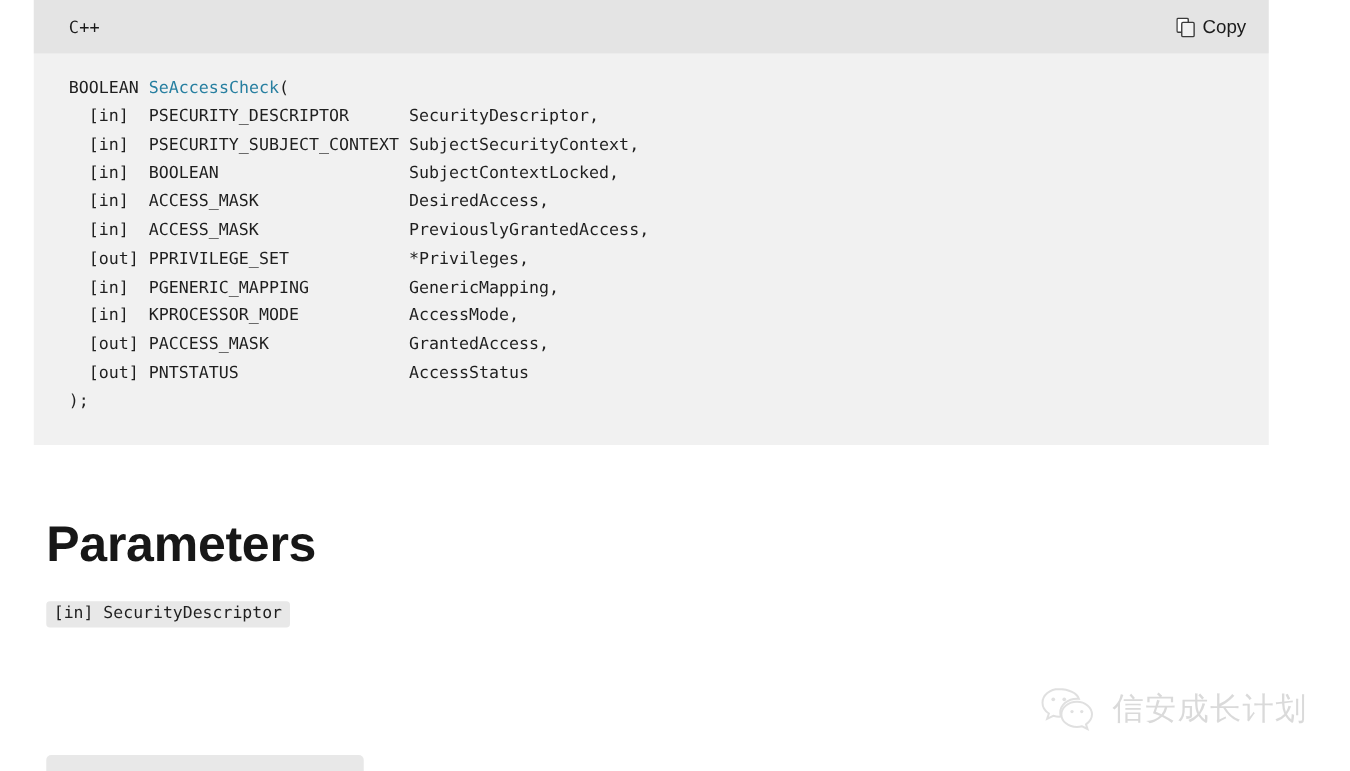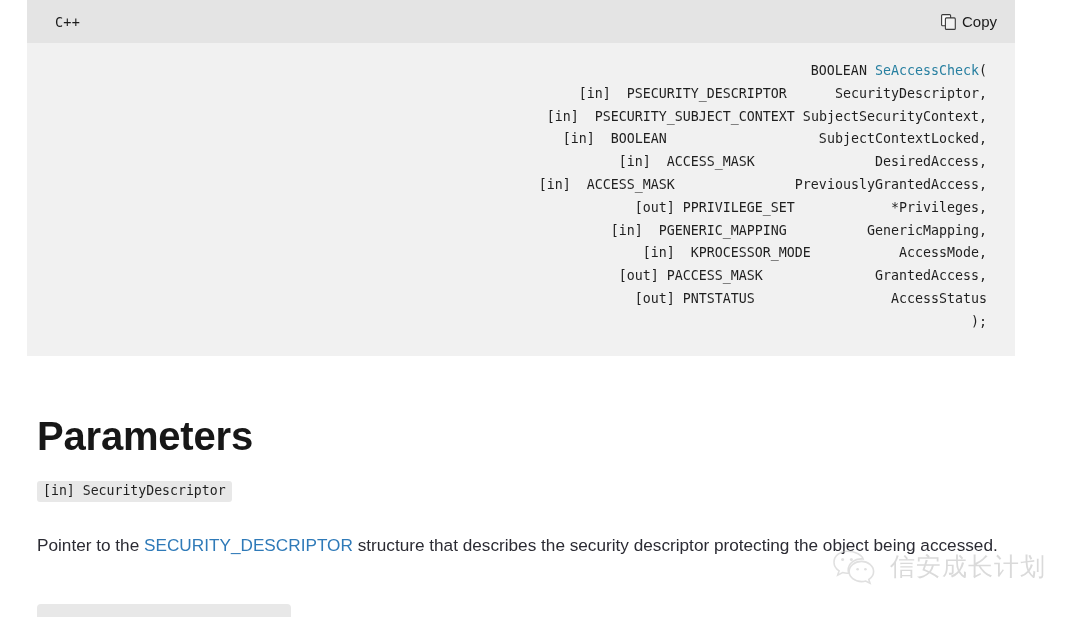--- a/index.html
+++ b/index.html
@@ -73,21 +73,20 @@
     box-sizing: border-box;
   }
   pre.code-text {
     margin: 0;
     font-family: "DejaVu Sans Mono", "Liberation Mono", monospace;
     font-size: 13.3px;
     line-height: 22.8px;
     color: #1f1f1f;
     white-space: pre;
     tab-size: 4;
-    text-align: right;
   }
   .tok-fn { color: #277fa0; }
 
   
   .h2-params {
     position: absolute;
     left: 37px;
     top: 412px;
     margin: 0;
     font-family: "Liberation Sans", sans-serif;
@@ -197,21 +196,20 @@
   [out] PACCESS_MASK              GrantedAccess,
   [out] PNTSTATUS                 AccessStatus
 </span><span>);</span></pre>
     </div>
   </div>
 
   <h2 class="h2-params">Parameters</h2>
 
   <span class="param-code-badge">[in] SecurityDescriptor</span>
 
-  <p class="param-desc"><span>Pointer to the </span><a class="link" href="#">SECURITY_DESCRIPTOR</a><span> structure that describes the security descriptor protecting the object being accessed.</span></p>
 
   <div class="param-code-badge-next"></div>
 
   <div class="watermark">
     <span>
       <svg class="wm-logo" viewBox="0 0 44 38" aria-hidden="true">
         <g fill="none" stroke="#c4c4c4" stroke-width="1.6">
           <path d="M15.2 3.2c-7.3 0-13.2 4.9-13.2 11 0 3.5 2 6.6 5.1 8.6l-1.4 4.3 4.9-2.5c1.5.4 3 .7 4.6.7.5 0 1 0 1.5-.1-.3-1-.5-2-.5-3.1 0-6.2 6-11.2 13.4-11.2.5 0 1 0 1.5.1C29.7 6.6 23.1 3.2 15.2 3.2z"></path>
           <path d="M29.6 13.4c-6.9 0-12.5 4.5-12.5 10.1 0 5.6 5.6 10.1 12.5 10.1 1.4 0 2.8-.2 4.1-.6l4.3 2.2-1.2-3.7c2.9-1.9 4.8-4.8 4.8-8 0-5.6-5.6-10.1-12-10.1z"></path>
         </g>

